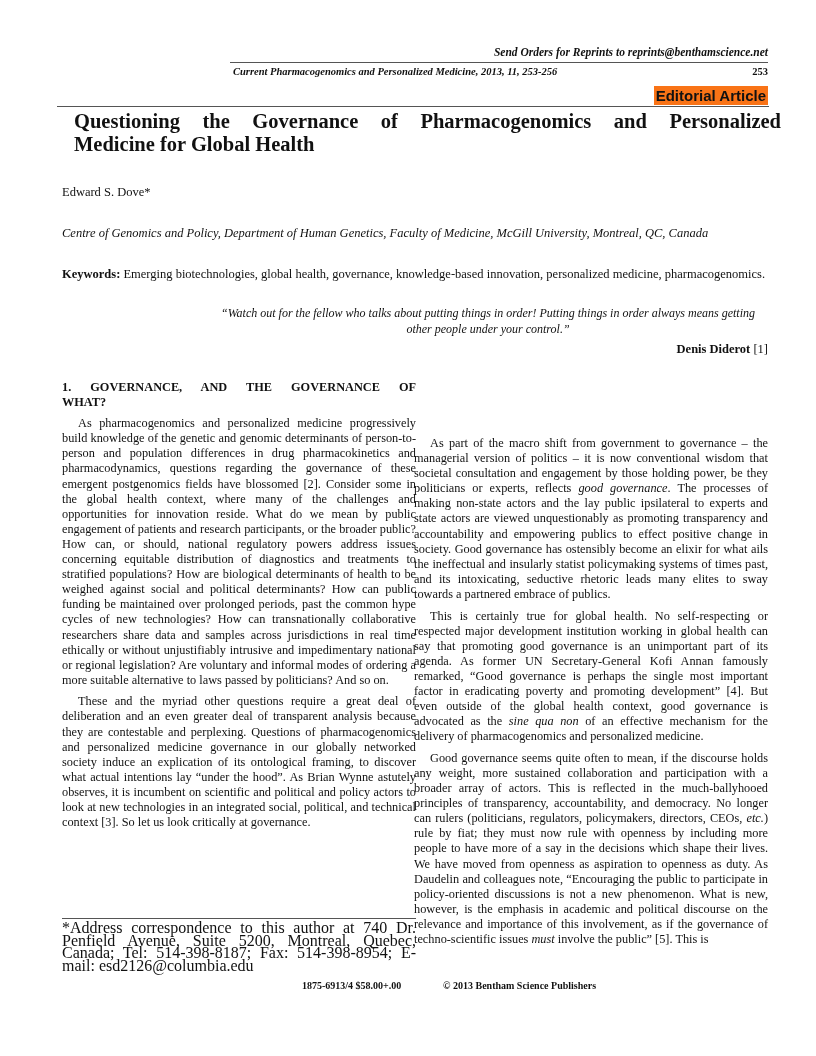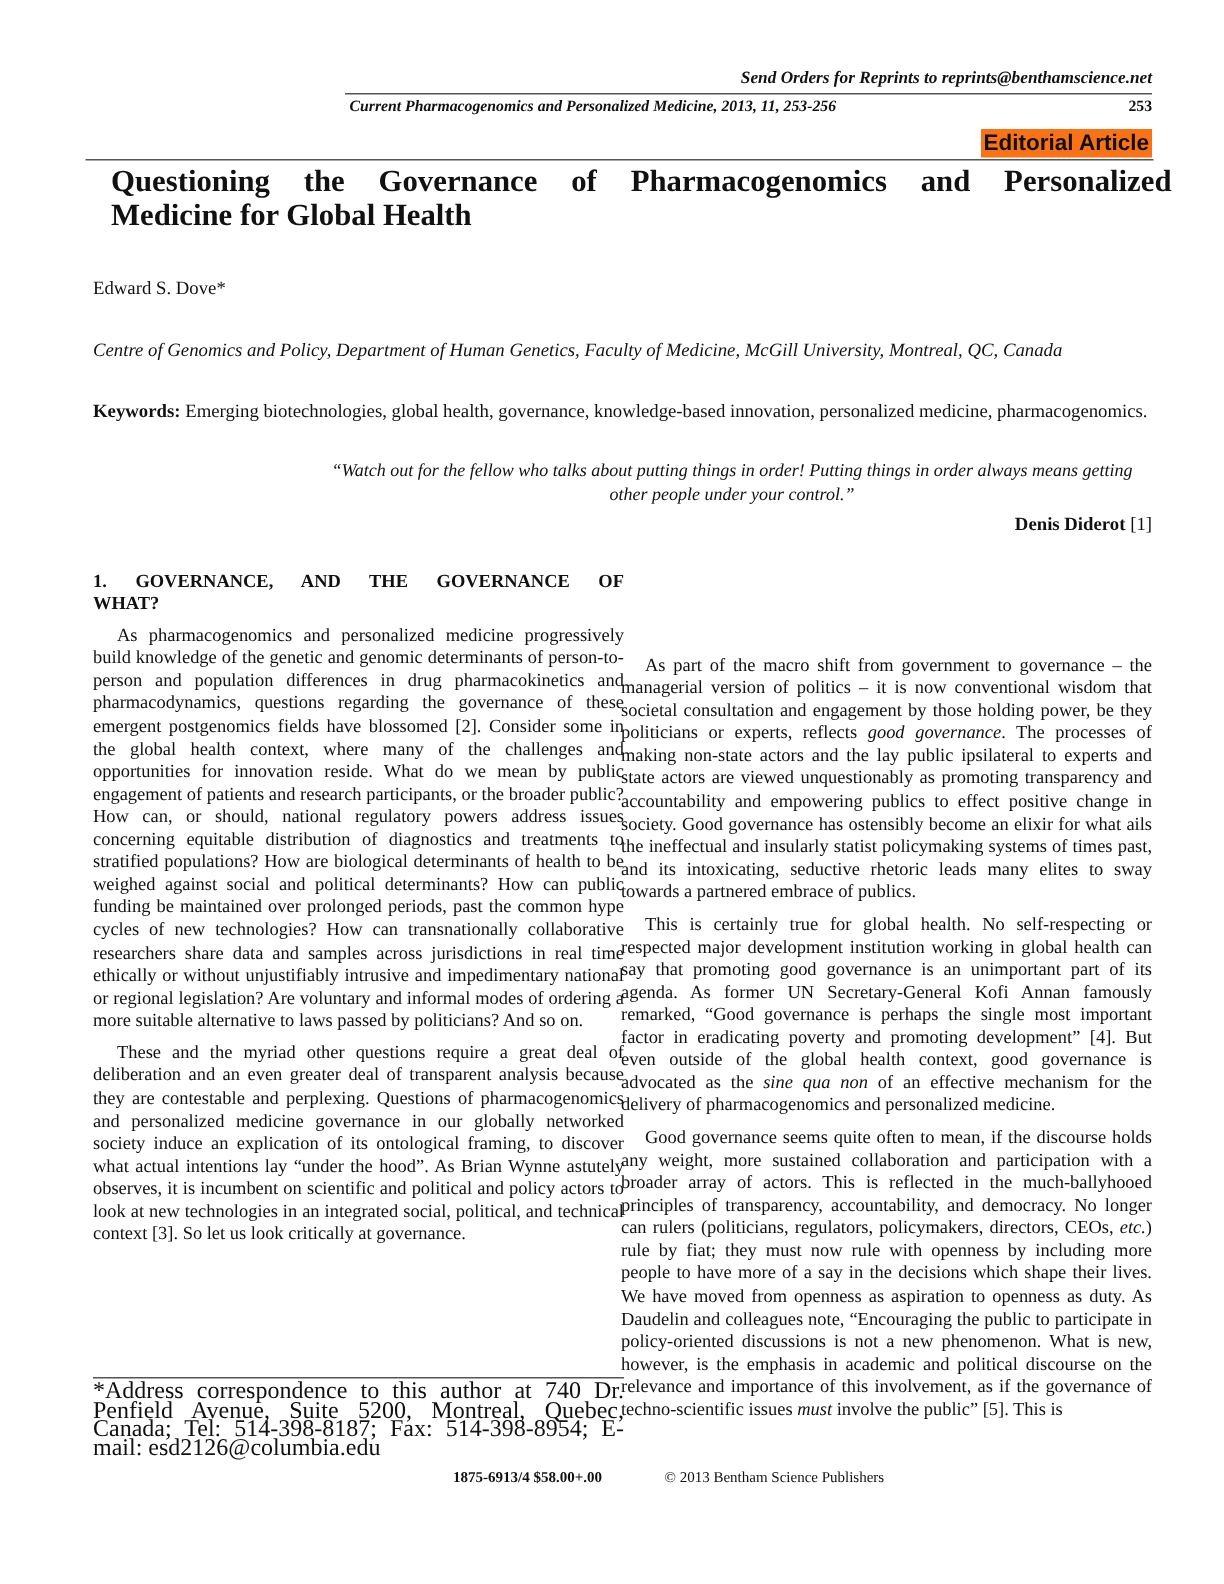--- a/index.html
+++ b/index.html
@@ -25,21 +25,21 @@
   .quote-attr b { font-weight: bold; }
   .col { font-size: 12.3px; line-height: 15.1px; text-align: justify; width: 354px; }
   .col-left { top: 380px; left: 62px; }
   .col-right { top: 396px; left: 414px; margin-top: 40px; }
   .sec-head { font-weight: bold; margin: 0 0 6px 0; text-align: justify; }
   .sec-head .l1 { display: block; text-align: justify; text-align-last: justify; }
   p { margin: 0 0 6.5px 0; text-indent: 16px; }
   .fn-rule { top: 918px; left: 62px; width: 354px; border-top: 1.5px solid #555; }
   .footnote { top: 922px; left: 62px; width: 354px; font-size: 16px; line-height: 12.6px; text-align: justify; }
   .footer-issn { top: 980px; left: 302px; font-size: 10px; font-weight: bold; }
-  .footer-copy { top: 980px; left: 443px; font-size: 10px; font-weight: normal; }
+  .footer-copy { top: 980px; left: 443px; font-size: 10px; font-weight: bold; }
   i { font-style: italic; }
 </style>
 </head>
 <body>
 
 <div class="abs hdr-reprints">Send Orders for Reprints to reprints@benthamscience.net</div>
 <div class="abs hdr-rule1"></div>
 <div class="abs hdr-journal"><span>Current Pharmacogenomics and Personalized Medicine</span>, <span>2013</span>, <i>11</i>, <span>253-256</span></div>
 <div class="abs hdr-page">253</div>
 <div class="abs badge">Editorial Article</div>

